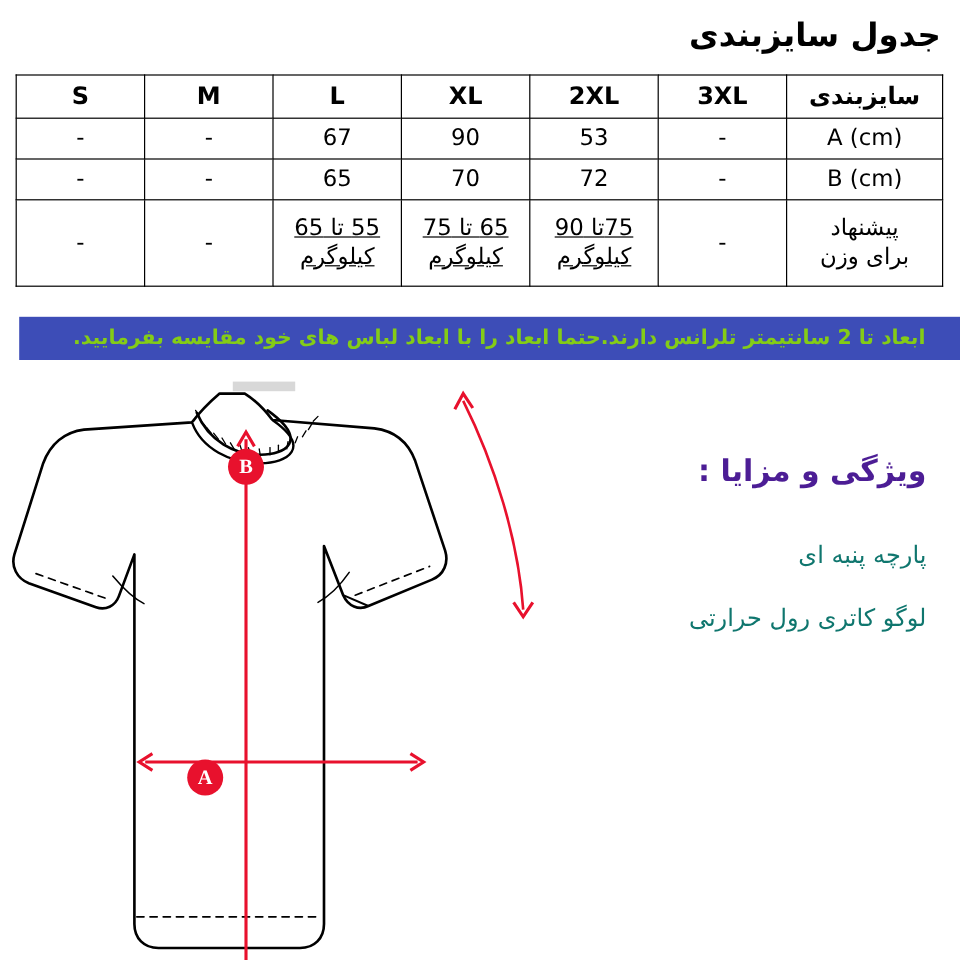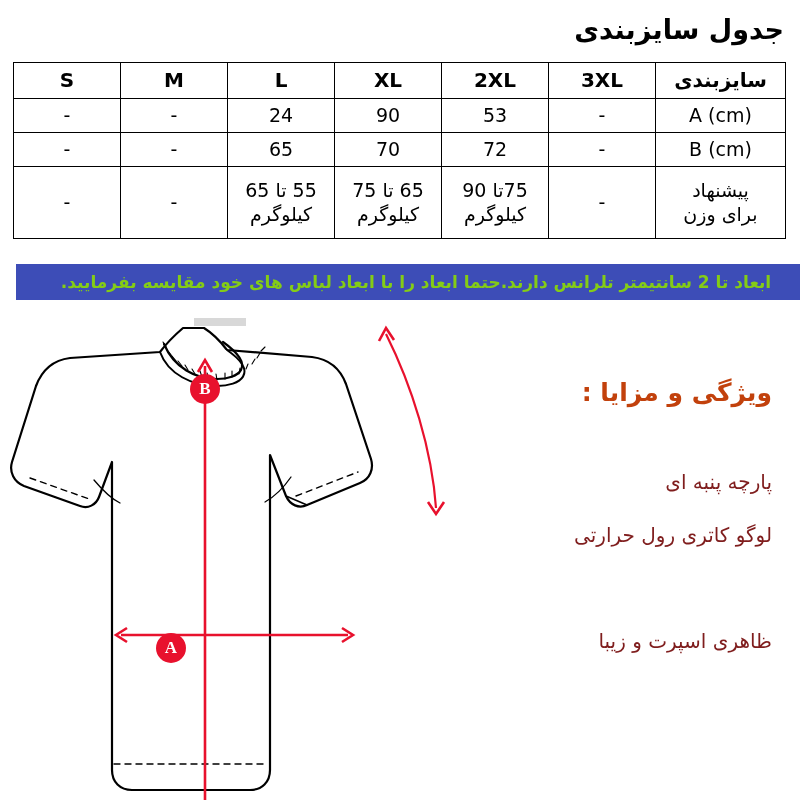--- a/index.html
+++ b/index.html
@@ -56,21 +56,21 @@
   }
   table.size-table .rowlabel {
     font-weight: normal;
     font-size: 19px;
     text-align: center;
     margin-top: 10px;
   }
   .r-h { height: 36px; }
   .r-v { height: 34px; }
   .r-w { height: 72px; }
-  .wcell { font-size: 18px; line-height: 1.35; }
+  .wcell { font-size: 18px; line-height: 1.35; text-decoration: underline; }
 
   
   col.c-label { width: 130px; }
   col.c-size  { width: 107px; }
 
   
   .notice {
     position: absolute;
     left: 16px; top: 264px;
     width: 800px; height: 36px;
@@ -83,31 +83,30 @@
     justify-content: center;
     direction: rtl;
   }
 
   
   .features-title {
     position: absolute;
     right: 28px; top: 378px;
     font-size: 25px;
     font-weight: bold;
-    color: #c2410c;
+    color: #4c1d95;
     direction: rtl;
   }
   .feature {
     position: absolute;
     right: 28px;
     font-size: 20px;
-    color: #7f1d1d;
+    color: #0f766e;
     direction: rtl;
     white-space: nowrap;
-    margin-top: 20px;
   }
   .f0 { top: 450px; }
   .f1 { top: 503px; text-align: right; }
   .f2 { top: 556px; }
   .f3 { top: 609px; }
 
   
   .diagram {
     position: absolute;
     left: 8px; top: 300px;
@@ -157,21 +156,21 @@
           <th>M</th>
           <th>S</th>
         </tr>
       </thead>
       <tbody>
         <tr class="r-v">
           <td class="rowlabel">A (cm)</td>
           <td>-</td>
           <td>53</td>
           <td>90</td>
-          <td>24</td>
+          <td>67</td>
           <td>-</td>
           <td>-</td>
         </tr>
         <tr class="r-v">
           <td class="rowlabel">B (cm)</td>
           <td>-</td>
           <td>72</td>
           <td>70</td>
           <td>65</td>
           <td>-</td>
@@ -200,21 +199,20 @@
         </tr>
       </tbody>
     </table>
   </div>
 
   <div class="notice">ابعاد تا 2 سانتیمتر تلرانس دارند.حتما ابعاد را با ابعاد لباس های خود مقایسه بفرمایید.</div>
 
   <div class="features-title">ویژگی و مزایا :</div>
   <div class="feature f0">پارچه پنبه ای</div>
   <div class="feature f1">لوگو کاتری رول حرارتی</div>
-  <div class="feature f3">ظاهری اسپرت و زیبا</div>
 
   <div class="diagram">
     <svg width="470" height="500" viewBox="0 0 470 500">
       <g fill="none" stroke="#000000" stroke-width="2.2" stroke-linejoin="round" stroke-linecap="round">
 
         <path d="M175,28
                  C168,34 158,44 152,52
                  L62,58
                  C46,60 34,70 28,86
                  L4,162

